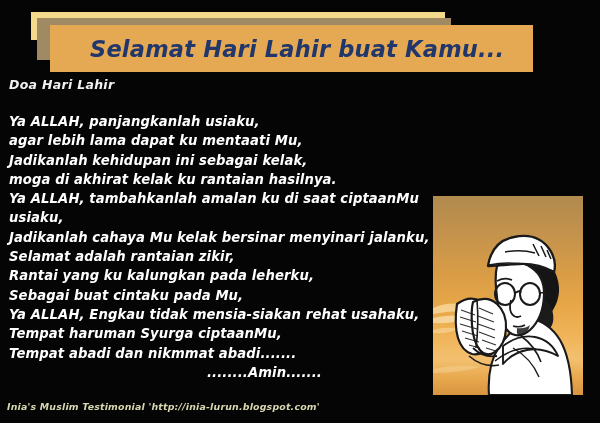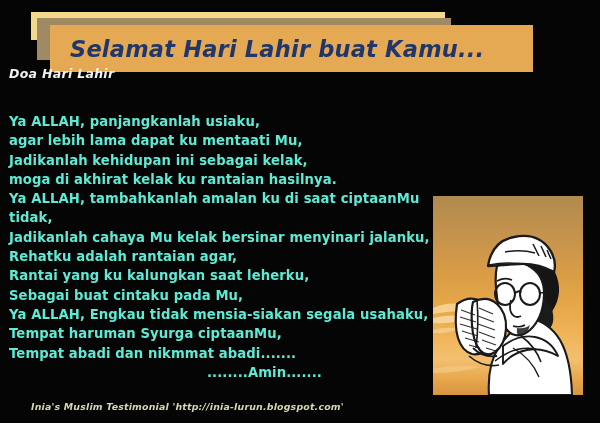--- a/index.html
+++ b/index.html
@@ -36,76 +36,76 @@
   .banner-front {
     position: absolute;
     left: 50px;
     top: 25px;
     width: 483px;
     height: 47px;
     background: #E5A954;
   }
   .banner-title {
     position: absolute;
-    left: 70px;
+    left: 90px;
     top: 29px;
     width: 450px;
     height: 40px;
     line-height: 40px;
     color: #21376B;
     font-size: 22.5px;
     font-weight: bold;
     font-style: italic;
     letter-spacing: 0.2px;
     white-space: nowrap;
   }
 
   
   .subheading {
     position: absolute;
     left: 9px;
-    top: 66px;
+    top: 77px;
     color: #F2F2F2;
     font-size: 12.5px;
     font-weight: bold;
     font-style: italic;
     letter-spacing: 0.3px;
   }
 
   
   .poem {
     position: absolute;
     left: 9px;
     top: 112px;
     width: 420px;
   }
   .poem-line {
-    color: #5eead4;
+    color: #ffffff;
     font-size: 13.2px;
     font-weight: bold;
+    font-style: italic;
     line-height: 19.3px;
     white-space: nowrap;
     letter-spacing: 0.1px;
   }
   .poem-line.amin {
     padding-left: 198px;
   }
 
   
   .footer {
     position: absolute;
     left: 7px;
     top: 401px;
     color: #D8D8B0;
     font-size: 9.4px;
     font-weight: bold;
     font-style: italic;
     letter-spacing: 0.2px;
     white-space: nowrap;
-    margin-left: 24px;
   }
 
   
   .illustration {
     position: absolute;
     left: 433px;
     top: 196px;
     width: 150px;
     height: 199px;
     overflow: hidden;
@@ -133,26 +133,26 @@
   <div class="banner-title">Selamat Hari Lahir buat Kamu...</div>
 
   <div class="subheading">Doa Hari Lahir</div>
 
   <div class="poem">
     <div class="poem-line">Ya ALLAH, panjangkanlah usiaku,</div>
     <div class="poem-line">agar lebih lama dapat ku mentaati Mu,</div>
     <div class="poem-line">Jadikanlah kehidupan ini sebagai kelak,</div>
     <div class="poem-line">moga di akhirat kelak ku rantaian hasilnya.</div>
     <div class="poem-line">Ya ALLAH, tambahkanlah amalan ku di saat ciptaanMu</div>
-    <div class="poem-line">tidak,</div>
+    <div class="poem-line">usiaku,</div>
     <div class="poem-line">Jadikanlah cahaya Mu kelak bersinar menyinari jalanku,</div>
-    <div class="poem-line">Rehatku adalah rantaian agar,</div>
-    <div class="poem-line">Rantai yang ku kalungkan saat leherku,</div>
+    <div class="poem-line">Selamat adalah rantaian zikir,</div>
+    <div class="poem-line">Rantai yang ku kalungkan pada leherku,</div>
     <div class="poem-line">Sebagai buat cintaku pada Mu,</div>
-    <div class="poem-line">Ya ALLAH, Engkau tidak mensia-siakan segala usahaku,</div>
+    <div class="poem-line">Ya ALLAH, Engkau tidak mensia-siakan rehat usahaku,</div>
     <div class="poem-line">Tempat haruman Syurga ciptaanMu,</div>
     <div class="poem-line">Tempat abadi dan nikmmat abadi.......</div>
     <div class="poem-line amin">........Amin.......</div>
   </div>
 
   <div class="footer">Inia's Muslim Testimonial 'http://inia-lurun.blogspot.com'</div>
 
   <div class="illustration">
     <svg width="150" height="199" viewBox="0 0 150 199" xmlns="http://www.w3.org/2000/svg">
       <defs>

